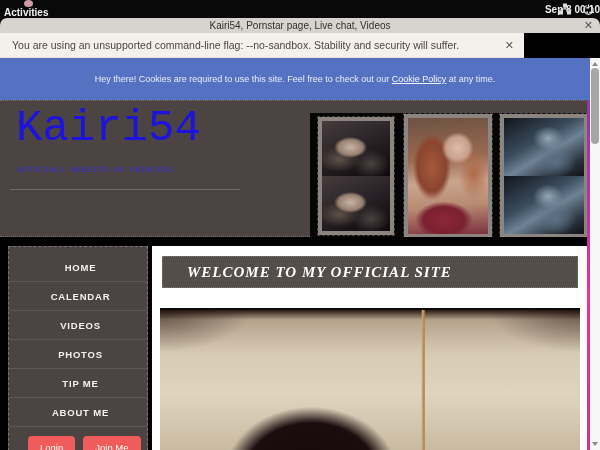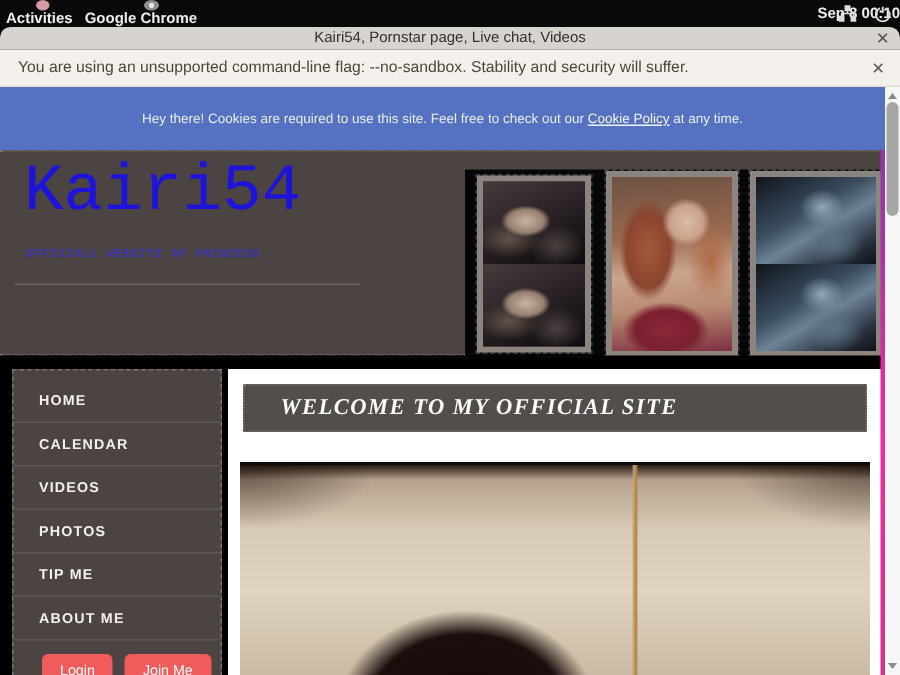--- a/index.html
+++ b/index.html
@@ -15,21 +15,21 @@
   .tb-clock { position:absolute; left:0; right:0; text-align:right; font-weight:bold; }
   .tb-right { position:absolute; right:6px; top:0; height:18px; display:flex; align-items:center; gap:12px; }
 
   
   .titlebar { position:absolute; left:0; top:18px; width:600px; height:15px; background:#d7d3ce;
               border-radius:7px 7px 0 0; display:flex; align-items:center; justify-content:center;
               font-size:10px; color:#33302d; }
   .titlebar .close { position:absolute; right:7px; top:1px; font-size:11px; color:#555; cursor:pointer; }
 
   
-  .infobar { position:absolute; left:0; top:33px; width:600px; height:25px; background:#f4f1ed;
+  .infobar { position:absolute; left:0; top:33px; width:524px; height:25px; background:#f4f1ed;
              border-bottom:1px solid #e3ded8; display:flex; align-items:center;
              font-size:10.5px; color:#4e463e; padding-left:12px; }
   .infobar .close { position:absolute; right:10px; font-size:11px; color:#5a5a5a; cursor:pointer; }
 
   
   .viewport { position:absolute; left:0; top:58px; width:600px; height:392px; background:#000; }
 
   
   .scrollbar { position:absolute; right:0; top:0; width:10px; height:392px; background:#f7f7f7; }
   .sb-up, .sb-down { position:absolute; left:2px; width:0; height:0; border-left:3px solid transparent; border-right:3px solid transparent; }
@@ -75,21 +75,21 @@
       radial-gradient(ellipse 20px 16px at 55% 35%, #93a7b8 0%, transparent 75%),
       radial-gradient(ellipse 26px 20px at 65% 75%, #5a7184 0%, transparent 78%),
       linear-gradient(150deg, #11151c 0%, #3a4c5d 40%, #6d8396 58%, #2c3440 82%, #0f1116 100%); }
 
   
   .pagebody { position:absolute; left:0; top:179px; width:590px; height:213px; background:#000; }
 
   .sidebar { position:absolute; left:8px; top:9px; width:140px; height:210px; background:#4b4443;
              border:1px dashed #7b736f; padding-top:6px; }
   .nav-item { display:block; width:100%; color:#f3f0ee; font-size:9.5px; font-weight:bold; letter-spacing:.8px;
-              padding:9px 12px 8px 17px; border-bottom:1px solid #5e5754; cursor:pointer; text-align:left; }
+              padding:9px 12px 8px 17px; border-bottom:1px solid #5e5754; cursor:pointer; text-align:center; }
   .sidebar-btns { display:flex; gap:8px; padding:9px 0 0 19px; }
   .side-btn { background:#f05c5c; color:#fff; border:none; border-radius:4px; font-size:9.5px;
               padding:6px 12px; cursor:pointer; }
 
   .maincontent { position:absolute; left:152px; top:9px; width:436px; height:204px; background:#fff; }
   .welcomebar { position:absolute; left:10px; top:10px; width:416px; height:32px; background:#544e4b;
                 border:1px dotted #7d7672; display:flex; align-items:center; }
   .welcomebar span { font-family:"Liberation Serif",serif; font-style:italic; font-weight:bold;
                      font-size:15px; color:#fff; letter-spacing:1px; padding-left:24px; }
   .heroimg { position:absolute; left:8px; top:62px; width:420px; height:142px; border-top:2px solid #0a0a0a; background:
@@ -105,24 +105,20 @@
 </style>
 </head>
 <body>
 
 <div class="screen">
 
   <div class="topbar">
     <div class="tb-item">
       <span class="dot"></span>
       <span>Activities</span>
-    </div>
-    <div class="tb-item">
-      <span class="chrome-ico"></span>
-      <span>Google Chrome</span>
     </div>
     <div class="tb-clock">Sep 8  00:10</div>
     <div class="tb-right">
       <span style="display:inline-flex;">
         <svg width="12" height="12" viewBox="0 0 12 12">
             <g stroke="#dcdcdc" stroke-width="1" fill="#dcdcdc">
               <rect x="4.5" y="1" width="3" height="3"></rect>
               <rect x="0.5" y="8" width="3" height="3"></rect>
               <rect x="8.5" y="8" width="3" height="3"></rect>
               <path d="M6 4v2M2 8V6h8v2M6 4v2" fill="none"></path>

